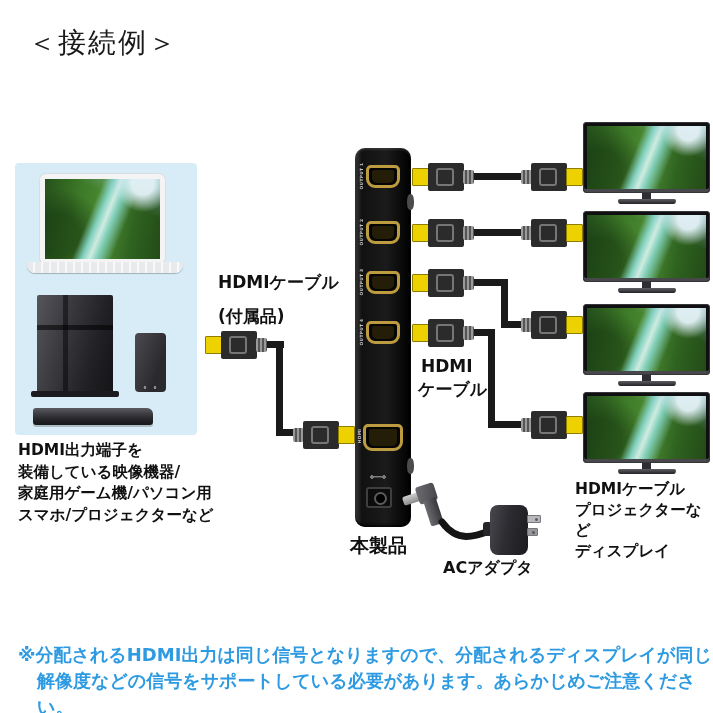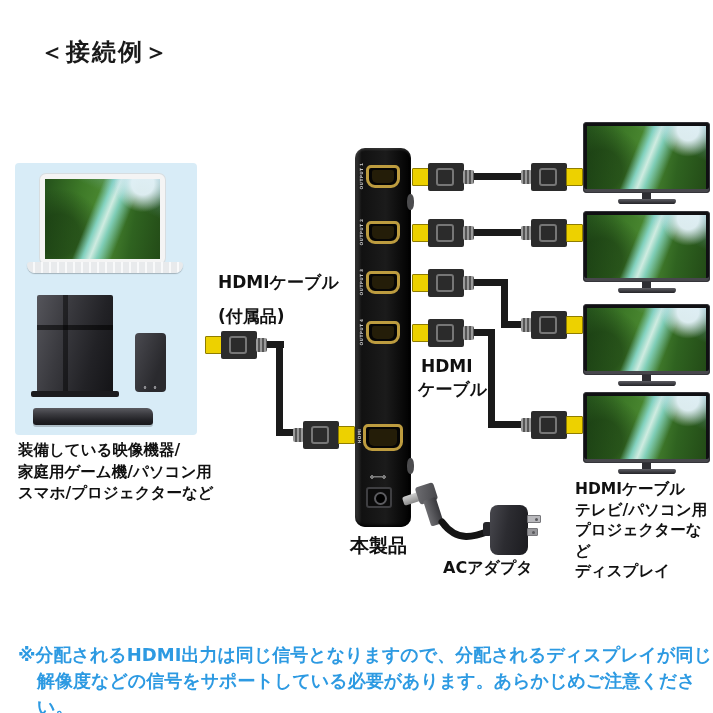--- a/index.html
+++ b/index.html
@@ -1,21 +1,21 @@
 <!DOCTYPE html>
 <html><head>
 <meta charset="utf-8">
 <style>
   html,body{margin:0;padding:0;background:#ffffff;}
   .stage{position:relative;width:713px;height:713px;background:#ffffff;overflow:hidden;
          font-family:"DejaVu Sans","Liberation Sans",sans-serif;color:#111;}
   .abs{position:absolute;}
 
   
-  .title{position:absolute;left:24px;top:20px;font-size:24px;font-weight:700;letter-spacing:2px;color:#1a1a1a;margin:16px;}
+  .title{position:absolute;left:24px;top:20px;font-size:28px;font-weight:400;letter-spacing:2px;color:#1a1a1a;margin:4px;}
 
   
   .scene{width:100%;height:100%;
     background:
       radial-gradient(circle at 85% 6%, rgba(228,242,248,.95) 0 9%, rgba(228,242,248,0) 23%),
       linear-gradient(205deg, rgba(148,200,226,.85) 0%, rgba(148,200,226,.25) 16%, rgba(148,200,226,0) 30%),
       linear-gradient(112deg, rgba(0,0,0,0) 40%, rgba(134,214,199,.95) 47%, rgba(214,241,234,.95) 52%, rgba(134,214,199,.9) 57%, rgba(0,0,0,0) 67%),
       radial-gradient(circle at 12% 70%, rgba(20,50,14,.55) 0 18%, rgba(20,50,14,0) 40%),
       linear-gradient(100deg, #24511b 0%, #3e7a28 30%, #4e8c33 52%, #2f6320 75%, #234b17 100%);
   }
@@ -112,20 +112,21 @@
         <div class="scene"></div>
       </div>
     <div class="laptop-base"></div>
     <div class="console"></div>
     <div class="console-base"></div>
     <div class="phone"></div>
     <div class="player"></div>
   </div>
 
   <div class="caption src-caption">
+    <div>HDMI出力端子を</div>
     <div>装備している映像機器/</div>
     <div>家庭用ゲーム機/パソコン用</div>
     <div>スマホ/プロジェクターなど</div>
   </div>
 
   <div class="lbl" style="left:218px;top:271px;font-size:17px;">HDMIケーブル</div>
   <div class="lbl" style="left:218px;top:305px;font-size:17px;">(付属品)</div>
 
   <div class="cable" style="left:264px;top:341px;width:20px;height:7px;"></div>
   <div class="cable" style="left:276px;top:341px;width:7px;height:95px;"></div>
@@ -241,21 +242,20 @@
   <div class="tv" style="top:392px;">
     <div class="tv-frame">
         <div class="scene"></div>
       </div>
     <div class="tv-neck"></div>
       <div class="tv-base"></div>
   </div>
 
   <div class="caption dst-caption">
     <div>HDMIケーブル</div>
-    <div>テレビ/パソコン用</div>
     <div>プロジェクターなど</div>
     <div>ディスプレイ</div>
   </div>
 
   <div class="dc-plug">
     <span class="t"></span>
     <span class="e"></span>
     <span class="l"></span>
   </div>
   <svg class="abs" style="left:432px;top:506px;" width="66" height="42">

